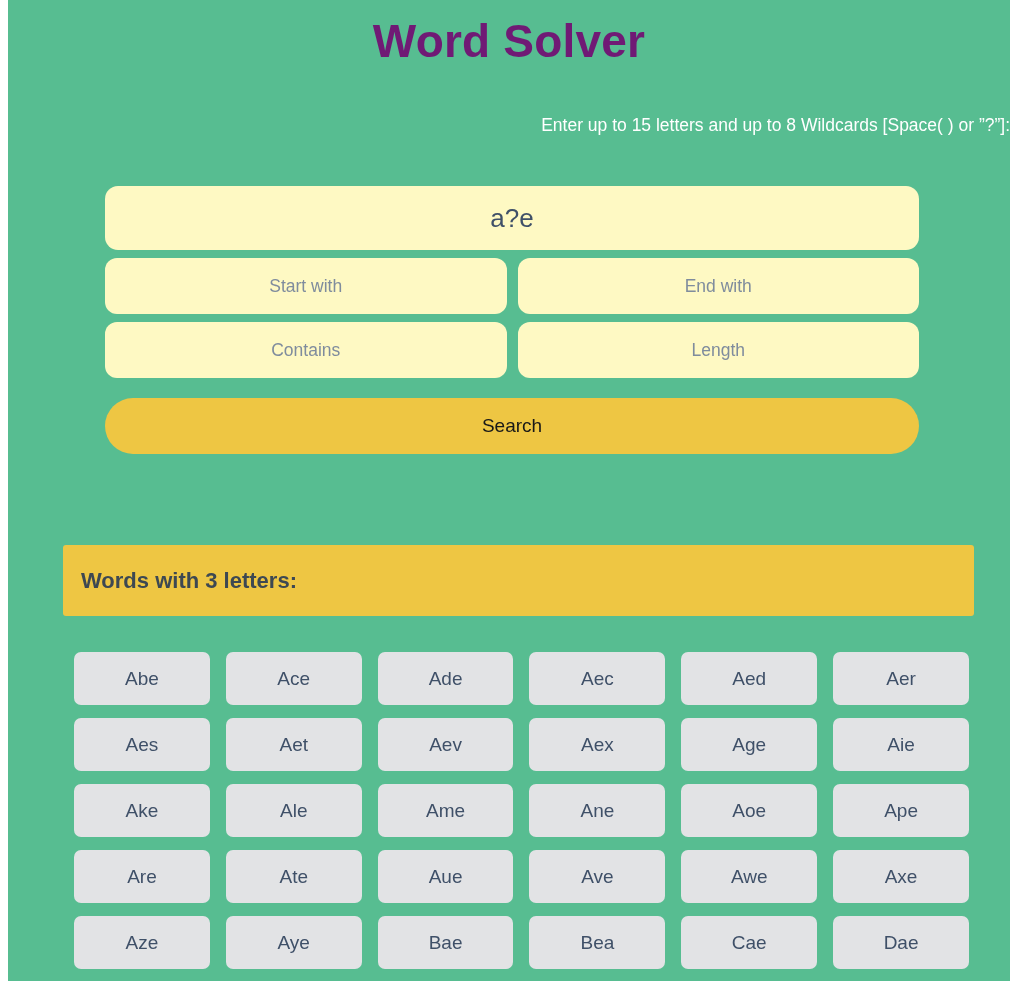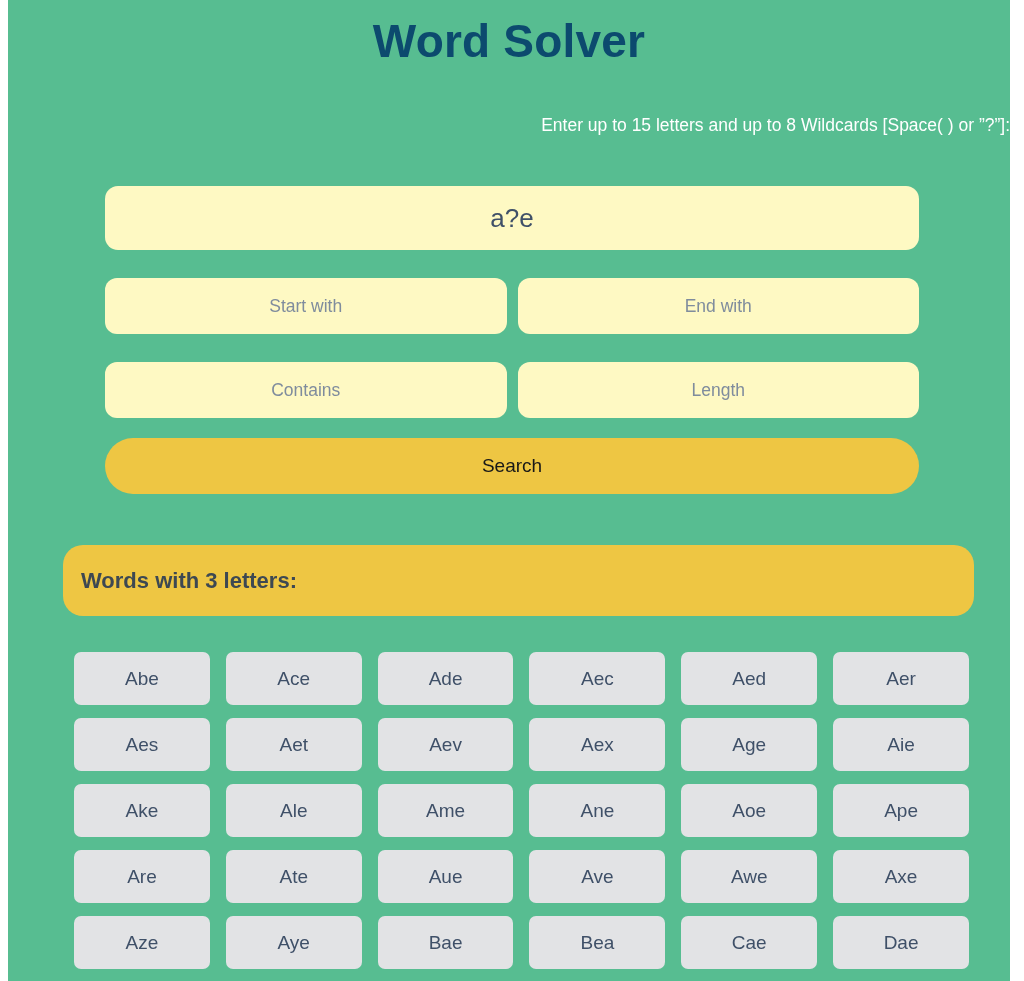--- a/index.html
+++ b/index.html
@@ -18,21 +18,21 @@
     top: 0px;
     width: 1002px;
     height: 981px;
     background: #57bd91;
     overflow: hidden;
   }
 
   
   .title {
     text-align: center;
-    color: #0c4a6e;
+    color: #701a75;
     font-size: 46px;
     font-weight: bold;
     letter-spacing: 0.2px;
     padding-top: 12px;
     line-height: 58px;
     white-space: nowrap;
   }
 
   .subtitle {
     text-align: right;
@@ -69,21 +69,21 @@
   .field.small {
     height: 56px;
     font-size: 17.5px;
     color: #7f8c9d;
     border-radius: 12px;
   }
 
   .row {
     display: flex;
     gap: 11px;
-    margin-top: 28px;
+    margin-top: 8px;
   }
   .row > .field { flex: 1 1 0; min-width: 0; }
 
   .search-btn {
     margin-top: 20px;
     width: 100%;
     height: 56px;
     background: #eec643;
     border: none;
     border-radius: 33px;
@@ -99,21 +99,21 @@
   
   .results {
     position: absolute;
     left: 55px;
     top: 545px;
     width: 911px;
   }
 
   .results-header {
     background: #eec643;
-    border-radius: 20px;
+    border-radius: 3px;
     height: 71px;
     display: flex;
     align-items: center;
     padding-left: 18px;
     color: #3d4852;
     font-size: 22px;
     font-weight: bold;
   }
 
   .word-grid {

